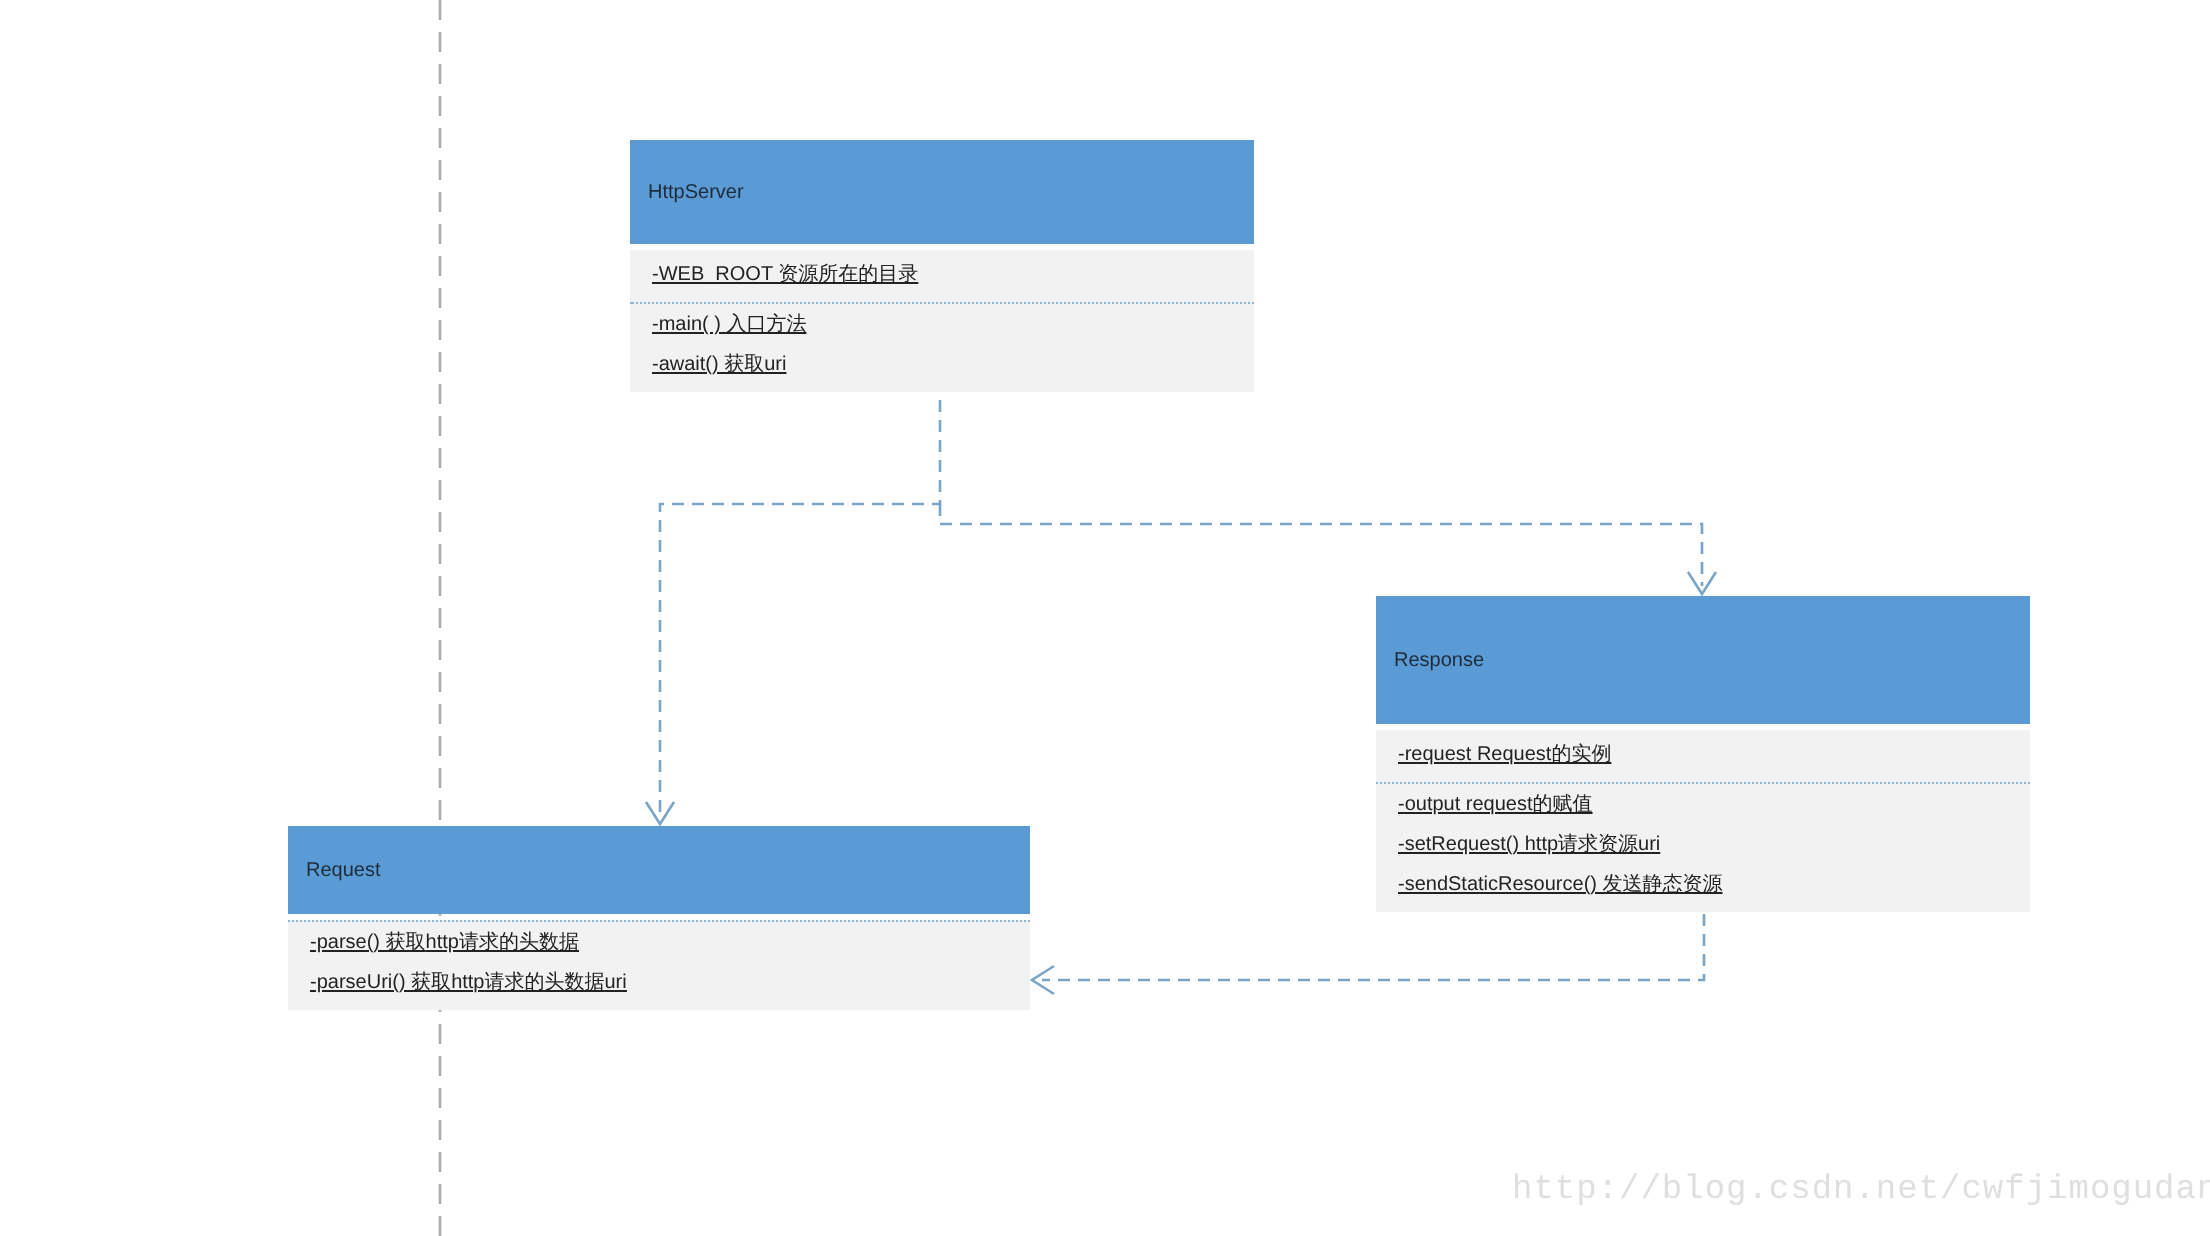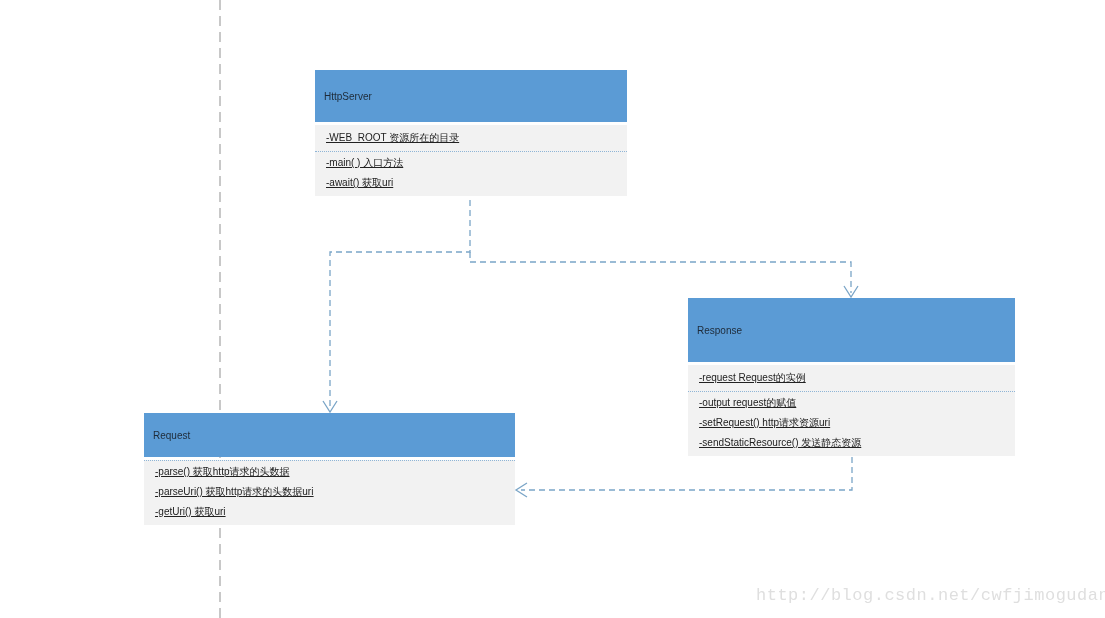--- a/index.html
+++ b/index.html
@@ -153,20 +153,19 @@
 
   <div class="class-box" id="box-request">
     <div class="class-header">
       <span class="class-title">Request</span>
     </div>
     <div class="class-body">
       <div class="class-sep"></div>
       <div class="class-methods">
           <div class="row"><span>-parse() 获取</span><span class="u">http</span><span>请求的头数据</span></div>
           <div class="row"><span>-parseUri() 获取</span><span class="u">http</span><span>请求的头数据</span><span class="u">uri</span></div>
-          <div class="row"><span>-getUri() 获取uri</span></div>
         </div>
     </div>
   </div>
 
   <div class="watermark">http://blog.csdn.net/cwfjimogudan</div>
 
 </div>
 
 </body></html>

